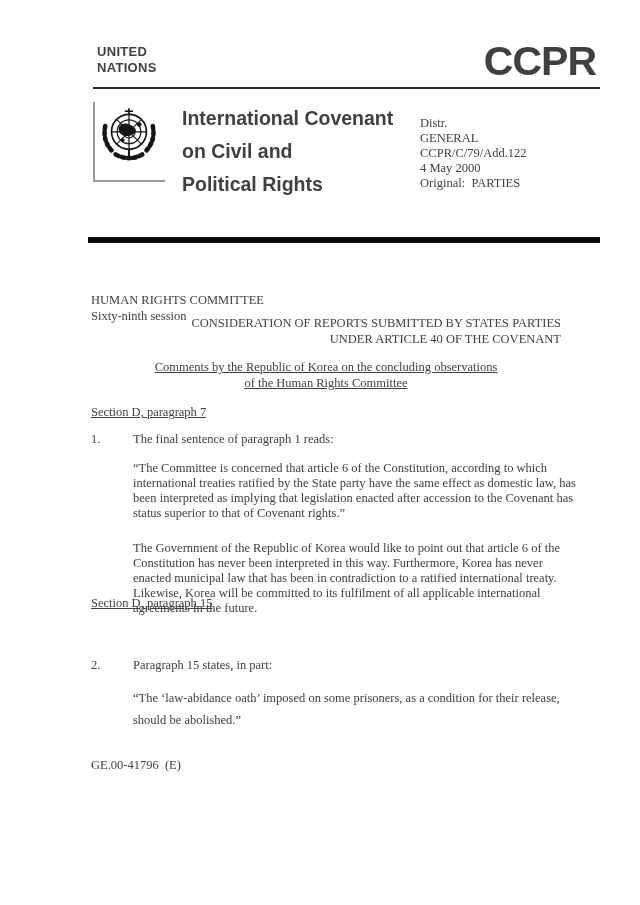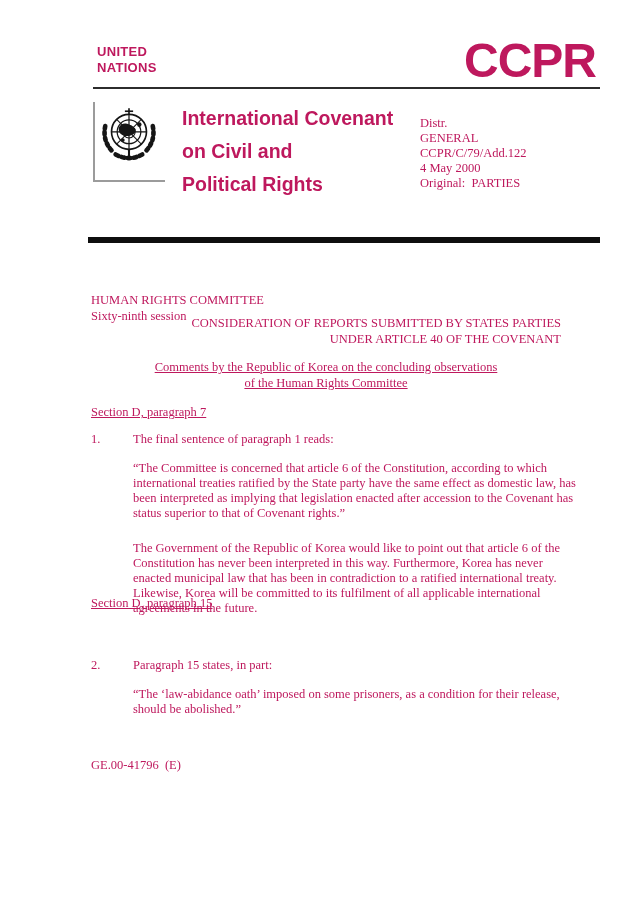--- a/index.html
+++ b/index.html
@@ -1,36 +1,36 @@
 <!DOCTYPE html>
 <html><head>
 <meta charset="utf-8">
 <style>
   html,body{margin:0;padding:0;background:#e8e8e8;}
   .page{
     position:relative;
     width:640px;height:905px;
     background:#ffffff;
-    color:#be185d;
+    color:#404040;
     font-family:"Liberation Serif", serif;
     font-size:12.5px;
     overflow:hidden;
   }
   .abs{position:absolute;}
   .sans{font-family:"Liberation Sans", sans-serif;}
   .pre{white-space:pre-line;}
   .nowrap{white-space:pre;}
   .org-block{
     left:97px;top:44px;
     font-weight:bold;font-size:13px;line-height:15.5px;
     letter-spacing:.3px;
   }
   .doc-code{
     right:44px;top:39px;
-    font-weight:bold;font-size:48px;line-height:44px;
+    font-weight:bold;font-size:41px;line-height:44px;
     letter-spacing:-1px;
   }
   .thin-rule{
     left:93px;top:87px;width:507px;height:2px;background:#2c2c2c;
   }
   .emblem-frame{
     left:93px;top:102px;width:70px;height:78px;
     border-left:2px solid #9b9b9b;
     border-bottom:2px solid #9b9b9b;
   }
@@ -58,21 +58,21 @@
   }
   .section-heading{text-decoration:underline;}
   .sec1{left:91px;top:405px;}
   .numbered{display:flex;}
   .numbered .num{width:42px;flex:none;}
   .p1{left:91px;top:432px;width:500px;}
   .q1{left:133px;top:461px;width:475px;line-height:15px;}
   .b1{left:133px;top:541px;width:475px;line-height:15px;}
   .sec2{left:91px;top:596px;}
   .p2{left:91px;top:658px;width:500px;}
-  .q2{left:133px;top:687px;width:490px;line-height:15px;}
+  .q2{left:133px;top:687px;width:490px;line-height:22px;}
   .footer-ref{left:91px;top:758px;}
 </style>
 </head>
 <body>
 
 <div class="page">
 
   <div class="abs sans org-block pre">UNITED
 NATIONS</div>
   <div class="abs sans doc-code">CCPR</div>

